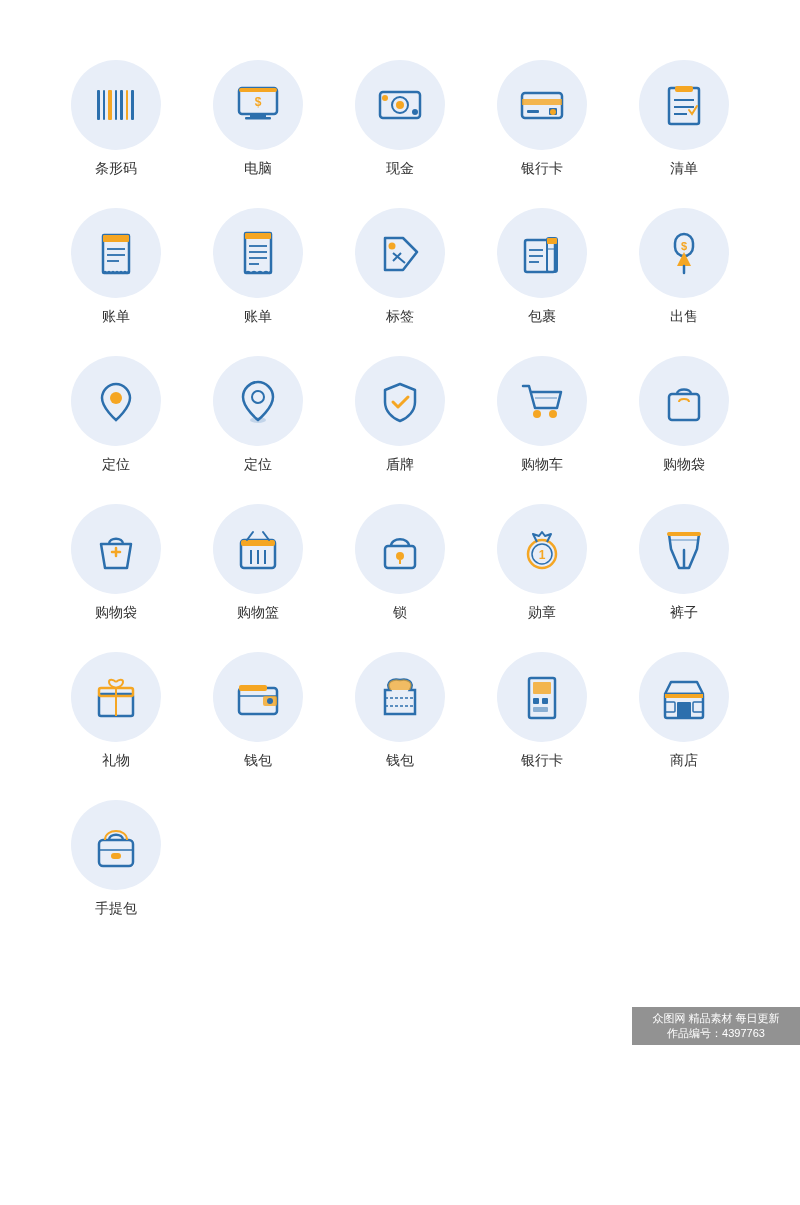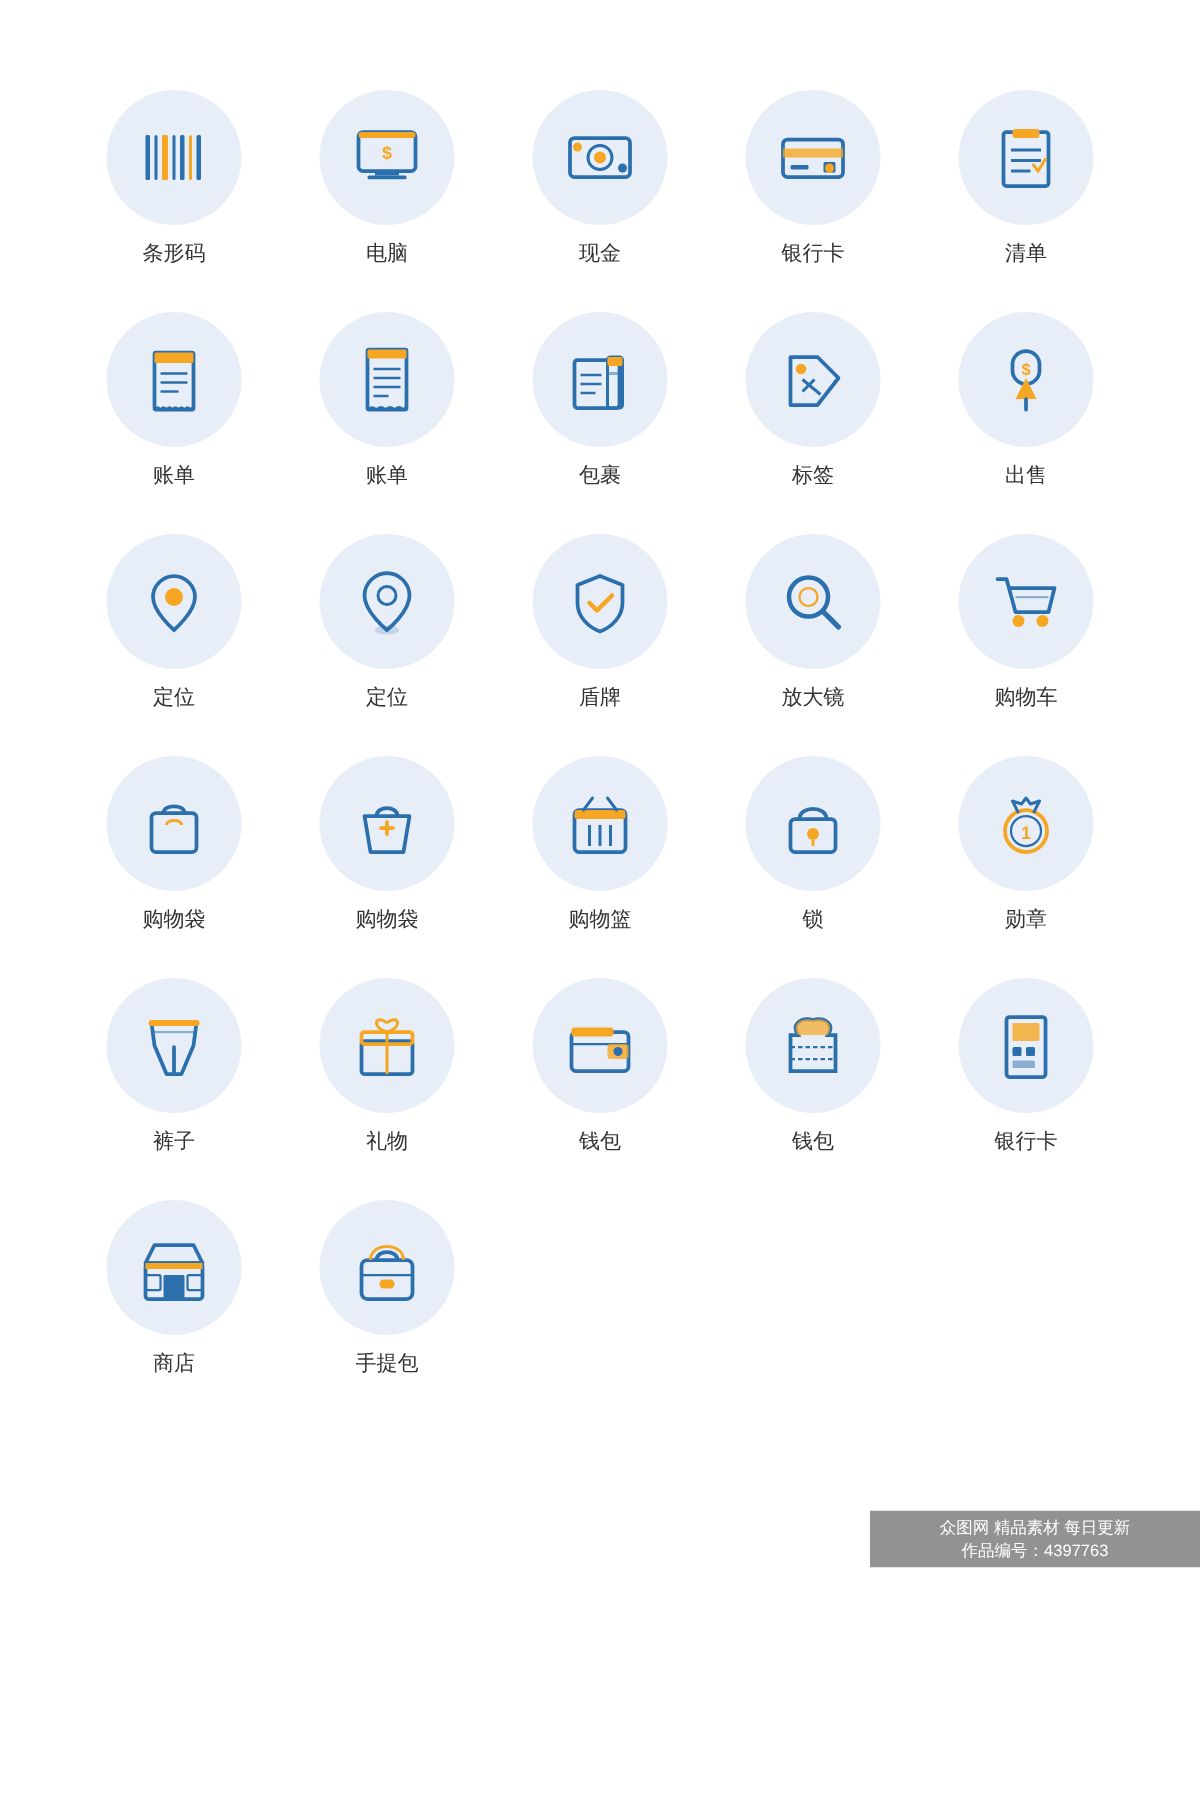--- a/index.html
+++ b/index.html
@@ -51,21 +51,21 @@
       position: fixed;
       bottom: 160px;
       right: 0;
       background: rgba(100,100,100,0.7);
       color: white;
       font-size: 11px;
       padding: 4px 8px;
       pointer-events: none;
       z-index: 100;
       text-align: center;
-      width: 220px;
+      width: 168px;
       margin-left: 24px;
     }
   </style>
 </head>
 <body>
 
 <div class="icon-grid">
 
   <div class="icon-item">
     <div class="icon-circle">
@@ -162,47 +162,47 @@
         <path d="M12 45 Q15 42 18 45 Q21 42 24 45 Q27 42 30 45 Q33 42 36 45 Q38 42 38 45" fill="none" stroke="#2c6fad" stroke-width="1.5"></path>
       </svg>
     </div>
     <span class="icon-label">账单</span>
   </div>
 
 
   <div class="icon-item">
     <div class="icon-circle">
       <svg viewBox="0 0 50 50">
+        <path d="M10 10 L28 10 L42 24 L28 42 L10 42 Z" fill="none" stroke="#2c6fad" stroke-width="2.5" stroke-linejoin="round"></path>
+        <circle cx="17" cy="18" r="3.5" fill="#f5a623"></circle>
+        <line x1="18" y1="25" x2="30" y2="35" stroke="#2c6fad" stroke-width="2"></line>
+        <line x1="18" y1="33" x2="26" y2="25" stroke="#2c6fad" stroke-width="2"></line>
+      </svg>
+    </div>
+    <span class="icon-label">标签</span>
+  </div>
+
+  <div class="icon-item">
+    <div class="icon-circle">
+      <svg viewBox="0 0 50 50">
         <rect x="8" y="12" width="30" height="32" rx="2" fill="none" stroke="#2c6fad" stroke-width="2.5"></rect>
         <rect x="30" y="10" width="10" height="34" rx="2" fill="none" stroke="#2c6fad" stroke-width="2"></rect>
         <rect x="30" y="10" width="10" height="6" rx="1" fill="#f5a623"></rect>
         <line x1="12" y1="22" x2="26" y2="22" stroke="#2c6fad" stroke-width="1.8"></line>
         <line x1="12" y1="28" x2="26" y2="28" stroke="#2c6fad" stroke-width="1.8"></line>
         <line x1="12" y1="34" x2="22" y2="34" stroke="#2c6fad" stroke-width="1.8"></line>
         <rect x="30" y="20" width="10" height="2" fill="#2c6fad" opacity="0.5"></rect>
       </svg>
     </div>
     <span class="icon-label">包裹</span>
   </div>
 
   <div class="icon-item">
     <div class="icon-circle">
       <svg viewBox="0 0 50 50">
-        <path d="M10 10 L28 10 L42 24 L28 42 L10 42 Z" fill="none" stroke="#2c6fad" stroke-width="2.5" stroke-linejoin="round"></path>
-        <circle cx="17" cy="18" r="3.5" fill="#f5a623"></circle>
-        <line x1="18" y1="25" x2="30" y2="35" stroke="#2c6fad" stroke-width="2"></line>
-        <line x1="18" y1="33" x2="26" y2="25" stroke="#2c6fad" stroke-width="2"></line>
-      </svg>
-    </div>
-    <span class="icon-label">标签</span>
-  </div>
-
-  <div class="icon-item">
-    <div class="icon-circle">
-      <svg viewBox="0 0 50 50">
         <rect x="16" y="6" width="18" height="22" rx="9" fill="none" stroke="#2c6fad" stroke-width="2.5"></rect>
         <polygon points="25,24 18,38 32,38" fill="#f5a623"></polygon>
         <line x1="25" y1="38" x2="25" y2="45" stroke="#2c6fad" stroke-width="2.5" stroke-linecap="round"></line>
         <text x="25" y="22" text-anchor="middle" font-size="11" fill="#f5a623" font-weight="bold">$</text>
       </svg>
     </div>
     <span class="icon-label">出售</span>
   </div>
 
   <div class="icon-item">
@@ -229,31 +229,20 @@
   <div class="icon-item">
     <div class="icon-circle">
       <svg viewBox="0 0 50 50">
         <path d="M25 8 L10 14 L10 26 C10 35 17 42 25 45 C33 42 40 35 40 26 L40 14 Z" fill="none" stroke="#2c6fad" stroke-width="2.5" stroke-linejoin="round"></path>
         <polyline points="18,26 23,31 33,21" fill="none" stroke="#f5a623" stroke-width="3" stroke-linecap="round" stroke-linejoin="round"></polyline>
       </svg>
     </div>
     <span class="icon-label">盾牌</span>
   </div>
 
-  <div class="icon-item">
-    <div class="icon-circle">
-      <svg viewBox="0 0 50 50">
-        <circle cx="22" cy="22" r="13" fill="none" stroke="#2c6fad" stroke-width="3"></circle>
-        <circle cx="22" cy="22" r="13" fill="none" stroke="#f5a623" stroke-width="0"></circle>
-        <line x1="32" y1="32" x2="42" y2="42" stroke="#2c6fad" stroke-width="3.5" stroke-linecap="round"></line>
-        <circle cx="22" cy="22" r="6" fill="none" stroke="#f5a623" stroke-width="1.5"></circle>
-      </svg>
-    </div>
-    <span class="icon-label">放大镜</span>
-  </div>
 
   <div class="icon-item">
     <div class="icon-circle">
       <svg viewBox="0 0 50 50">
         <path d="M6 10 L12 10 L18 32 L40 32 L44 16 L14 16" fill="none" stroke="#2c6fad" stroke-width="2.5" stroke-linecap="round" stroke-linejoin="round"></path>
         <circle cx="20" cy="38" r="4" fill="#f5a623"></circle>
         <circle cx="36" cy="38" r="4" fill="#f5a623"></circle>
         <line x1="18" y1="22" x2="40" y2="22" stroke="#2c6fad" stroke-width="1.5" opacity="0.5"></line>
       </svg>
     </div>

